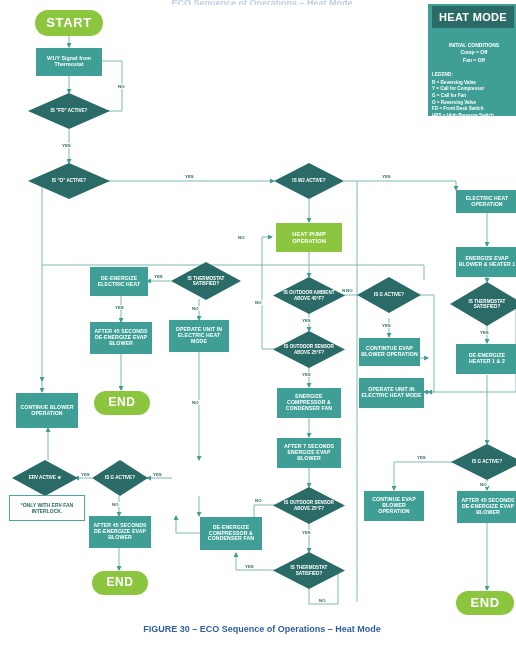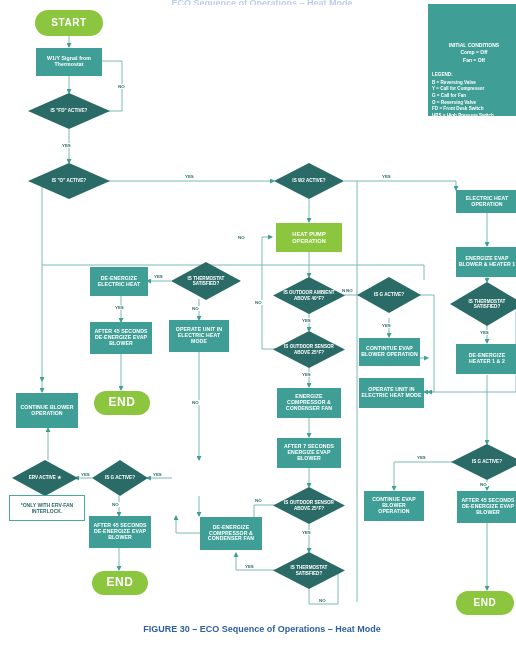--- a/index.html
+++ b/index.html
@@ -13,21 +13,21 @@
 
   .node{position:absolute;box-sizing:border-box;display:flex;align-items:center;
         justify-content:center;text-align:center;color:#ffffff;
         font-weight:bold;letter-spacing:.1px;line-height:1.12;}
 
   
   .rect{background:#3f9e95;font-size:5.2px;padding:2px;}
   .rect.green{background:#8cc63e;color:#ffffff;font-size:5.6px;}
 
   
-  .term{background:#8cc63e;border-radius:14px;color:#ffffff;font-size:10px;
+  .term{background:#8cc63e;border-radius:14px;color:#ffffff;font-size:13px;
         letter-spacing:.6px;}
   .term.small{font-size:12px;}
 
   
   .dia{position:absolute;display:block;}
   .dia .shape{position:absolute;left:0;top:0;width:100%;height:100%;
     background:#2a6b68;clip-path:polygon(50% 0,100% 50%,50% 100%,0 50%);}
   .dia .txt{position:absolute;left:8%;top:0;width:84%;height:100%;
     display:flex;align-items:center;justify-content:center;text-align:center;
     color:#ffffff;font-size:4.6px;font-weight:bold;line-height:1.15;}
@@ -299,20 +299,21 @@
   <div class="wlbl" style="left:475px;top:330px;">YES</div>
   <div class="wlbl" style="left:475px;top:482px;">NO</div>
   <div class="wlbl" style="left:412px;top:455px;">YES</div>
   <div class="wlbl" style="left:377px;top:323px;">YES</div>
   <div class="wlbl" style="left:341px;top:288px;">NO</div>
   <div class="wlbl" style="left:76px;top:472px;">YES</div>
   <div class="wlbl" style="left:148px;top:472px;">YES</div>
   <div class="wlbl" style="left:107px;top:502px;">NO</div>
 
   <div id="headpanel"></div>
+  <div id="headtitle">HEAT MODE</div>
   <div id="initcond">
     <div>INITIAL CONDITIONS</div>
     <div>Comp = Off</div>
     <div>Fan = Off</div>
   </div>
   <div id="legendbox">
     <div class="lt">LEGEND:</div>
     <div>B = Reversing Valve</div>
     <div>Y = Call for Compressor</div>
     <div>G = Call for Fan</div>

